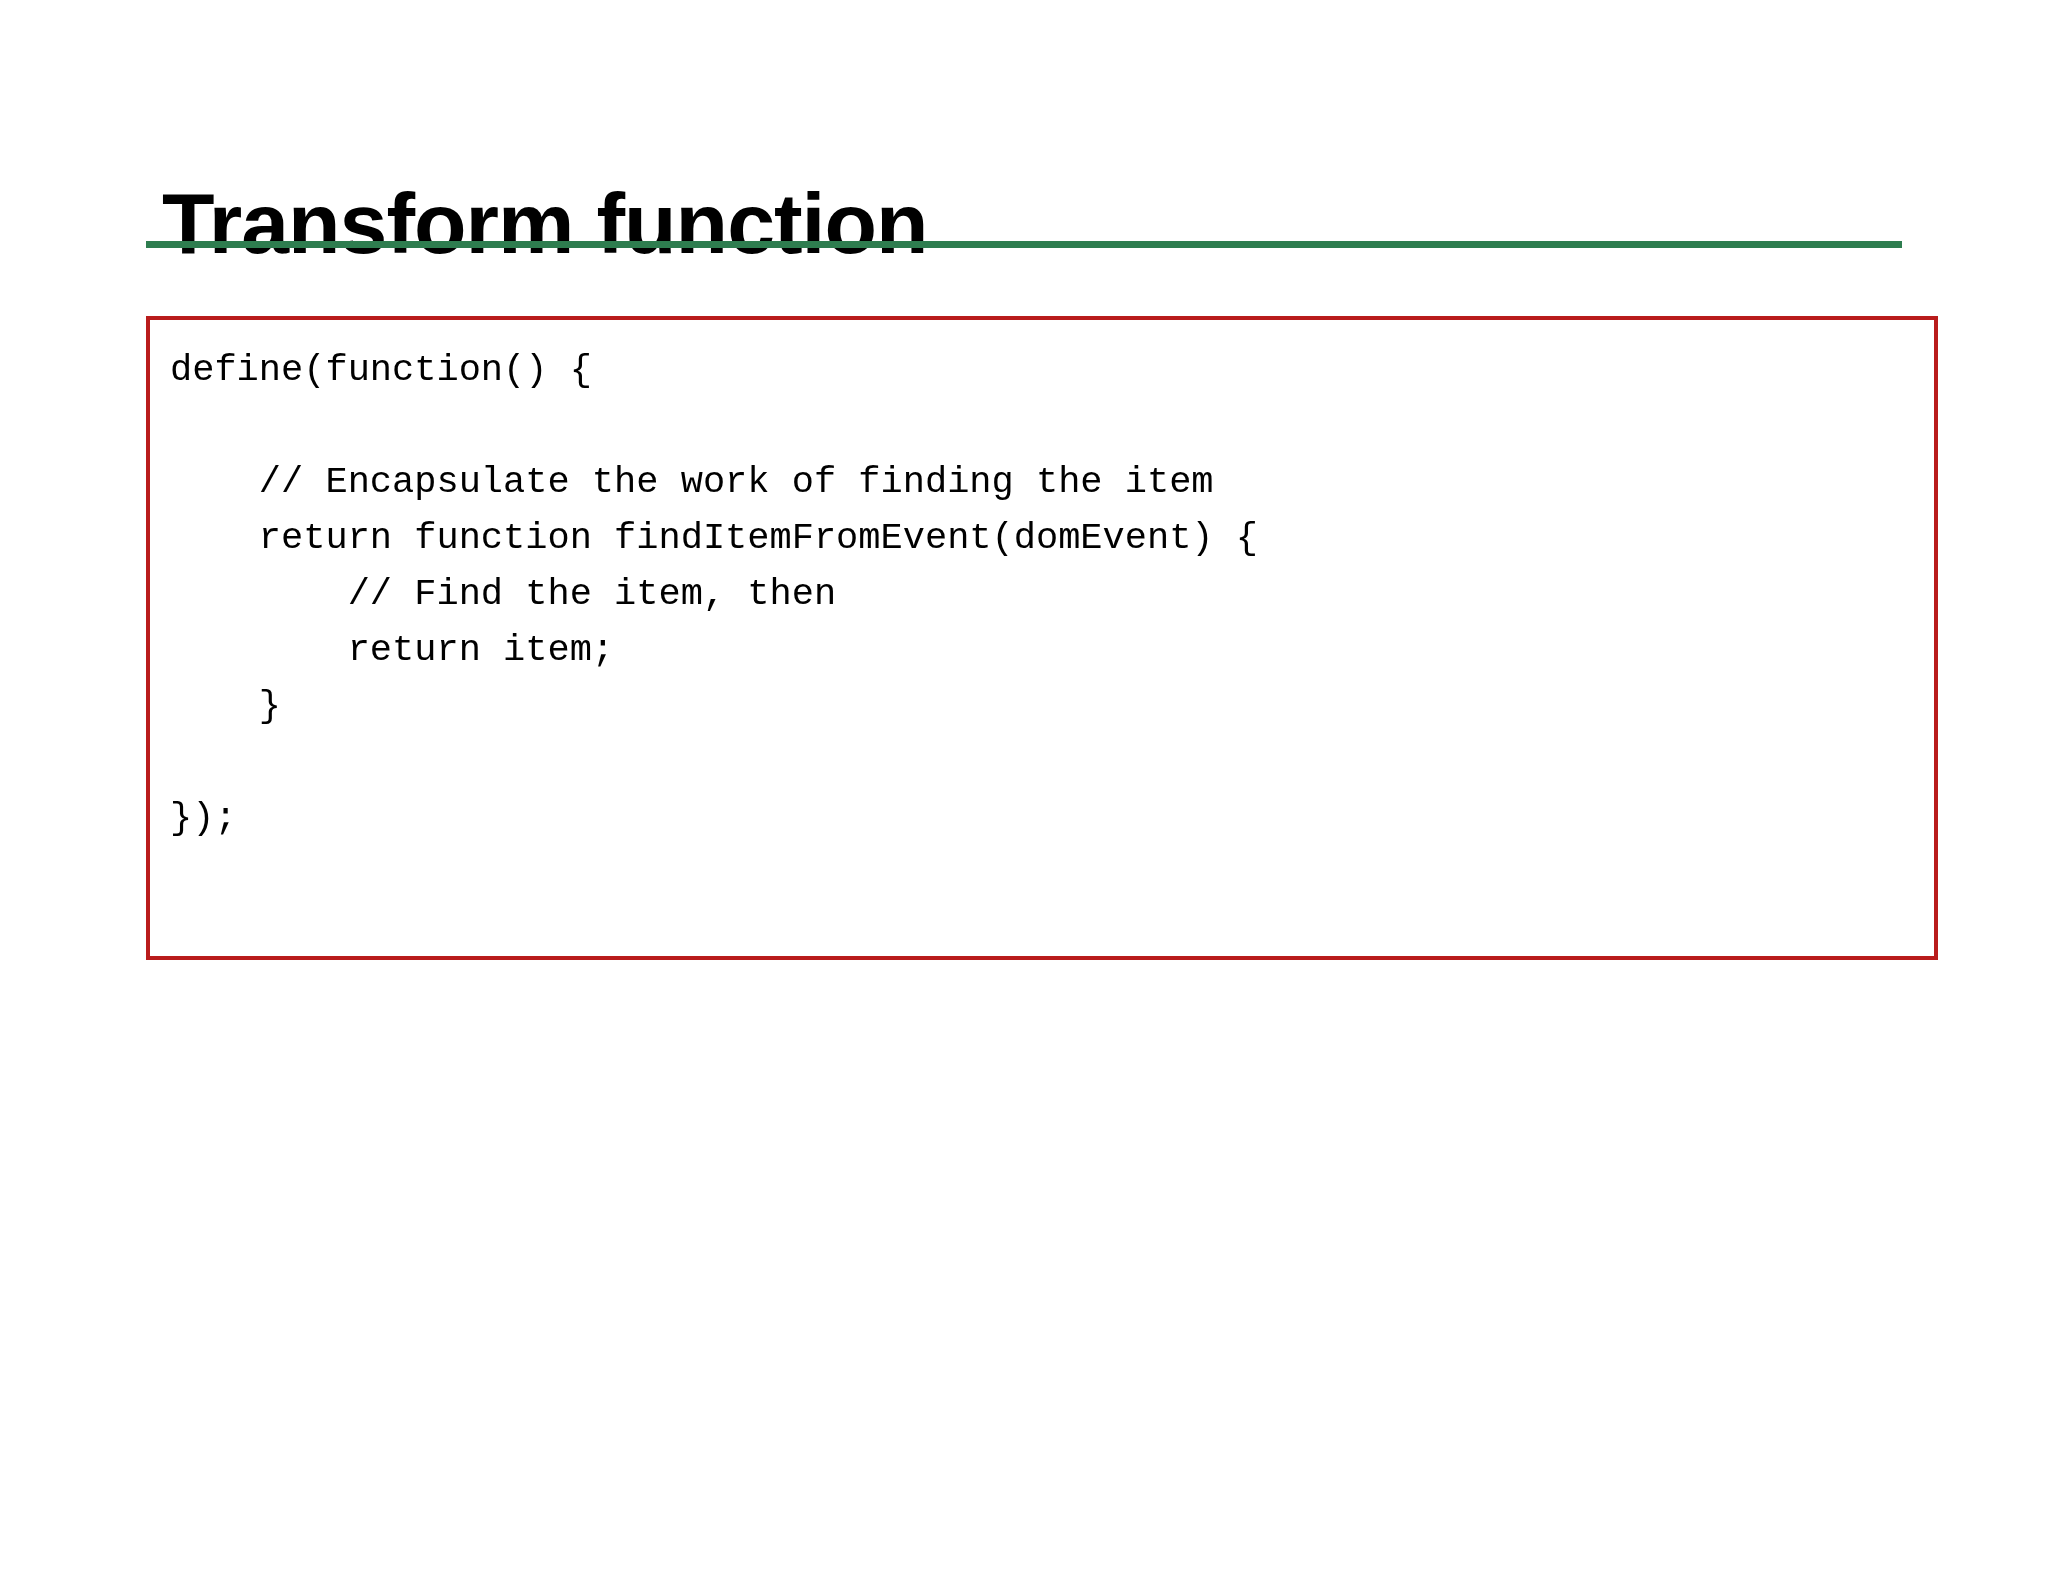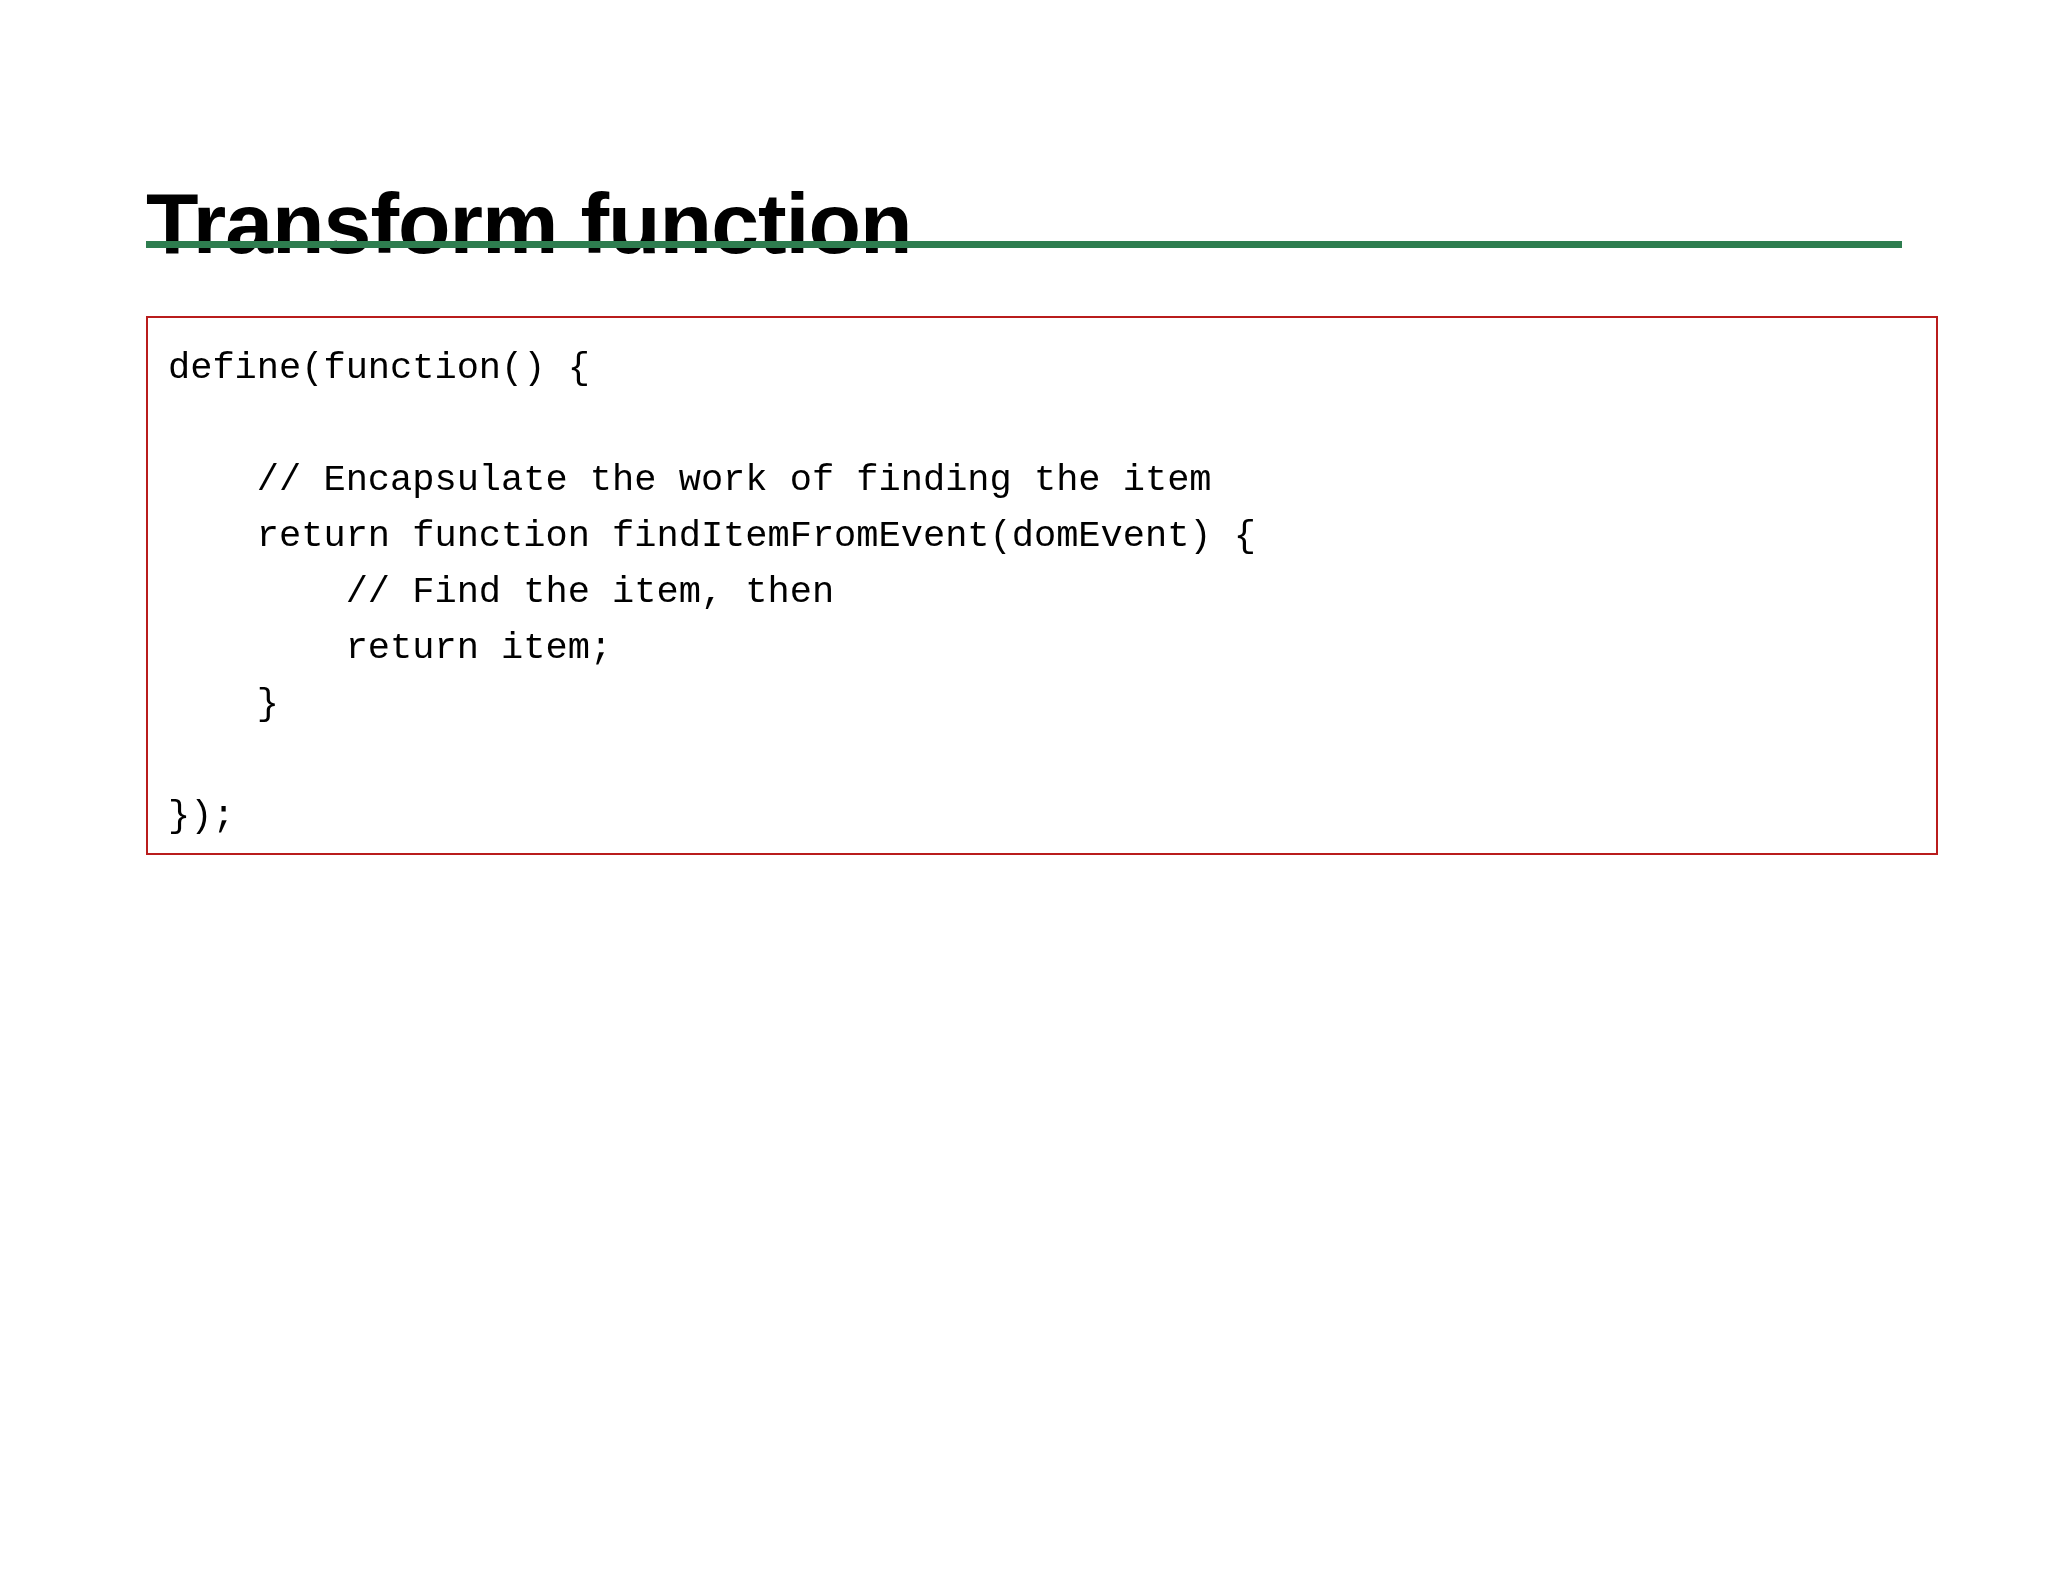--- a/index.html
+++ b/index.html
@@ -18,21 +18,21 @@
   .slide {
     position: relative;
     width: 2048px;
     height: 1582px;
     background: #ffffff;
   }
 
   
   .slide-title {
     position: absolute;
-    left: 146px;
+    left: 162px;
     top: 113px;
     width: 1800px;
     font-family: "Liberation Sans", sans-serif;
     font-weight: bold;
     font-size: 86px;
     line-height: 104px;
     letter-spacing: -1px;
     color: #000000;
     white-space: nowrap;
   }
@@ -46,23 +46,23 @@
     height: 7px;
     background: #2E7D4F;
   }
 
   
   .code-block {
     position: absolute;
     left: 146px;
     top: 316px;
     width: 1792px;
-    height: 539px;
+    height: 644px;
     box-sizing: border-box;
-    border: 2px solid #b91c1c;
+    border: 4px solid #b91c1c;
     background: #ffffff;
     padding: 22px 0 0 20px;
   }
 
   .code-lines {
     margin: 0;
     padding: 0;
     font-family: "Liberation Mono", "DejaVu Sans Mono", monospace;
     font-size: 37px;
     line-height: 56px;

